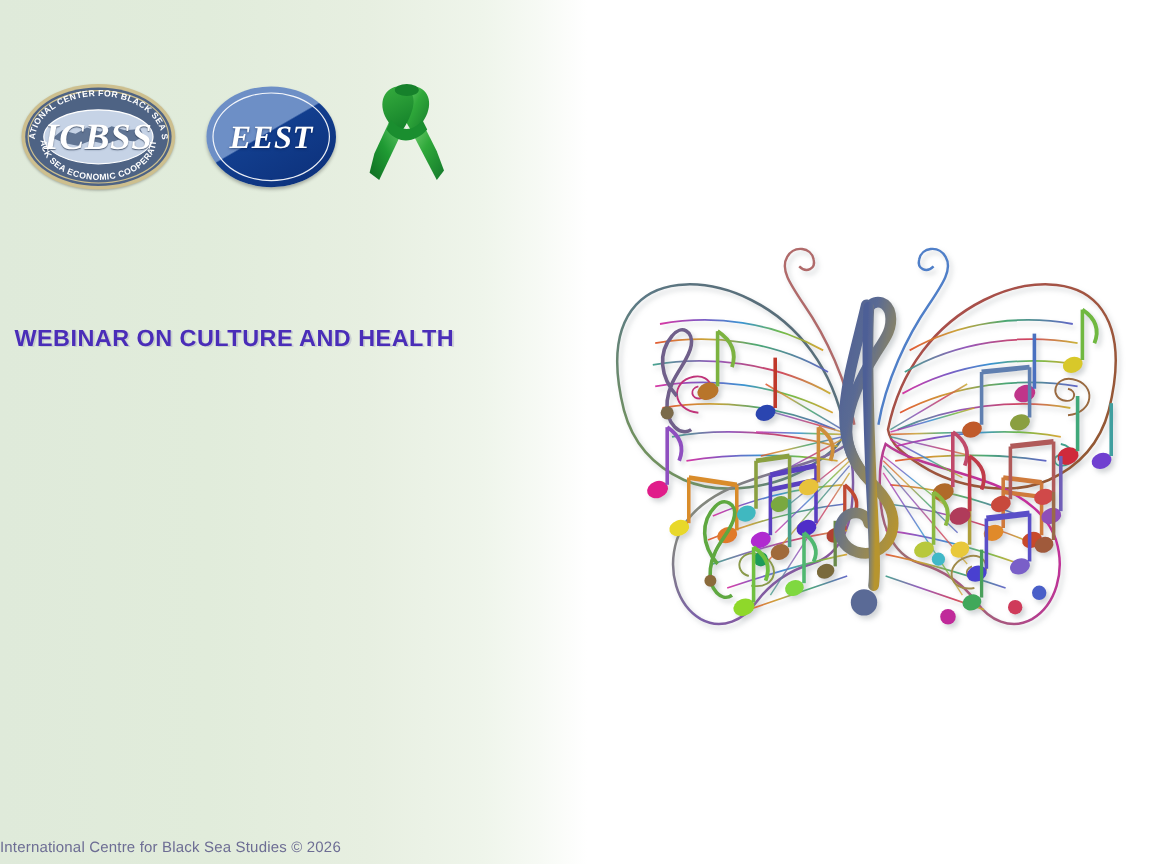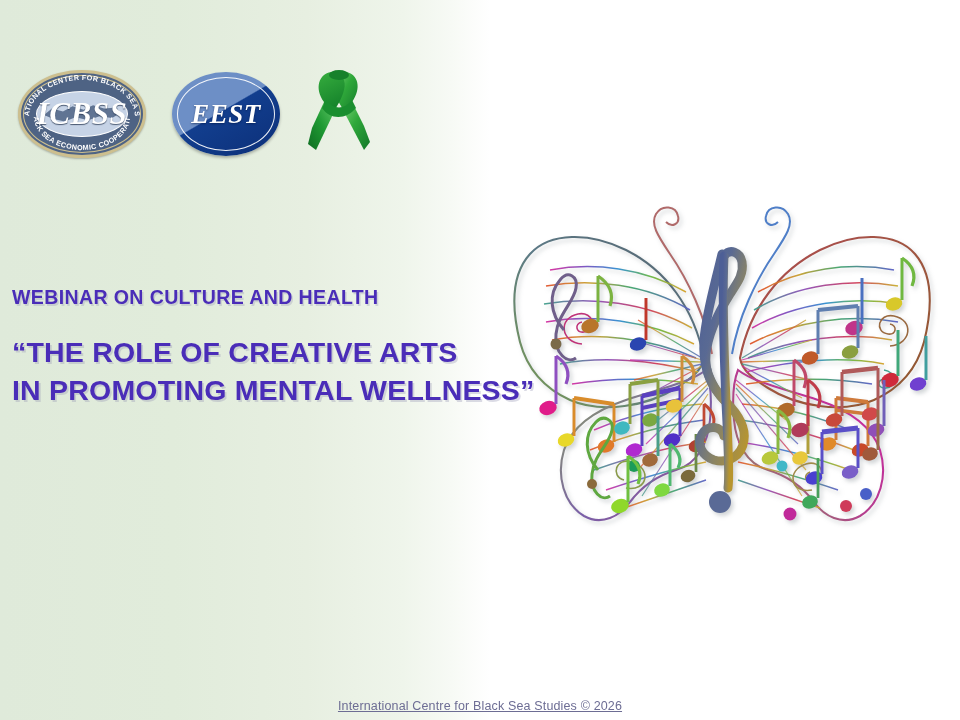--- a/index.html
+++ b/index.html
@@ -141,21 +141,21 @@
     text-shadow: 0 1px 2px rgba(0,20,60,.55);
   }
 
   
   .ribbon { width: 66px; height: 96px; }
 
   
   #text-block {
     position: absolute;
     left: 12px;
-    top: 287px;
+    top: 272px;
     width: 520px;
   }
   #kicker {
     font-size: 19.5px;
     font-weight: bold;
     letter-spacing: .4px;
     color: #4a2db8;
     text-shadow: 1.5px 1.5px 0 rgba(150,150,180,.32);
     margin: 0 0 26px 0;
     line-height: 1.1;
@@ -188,25 +188,23 @@
     height: 390px;
   }
   #butterfly-wrap svg { width: 100%; height: 100%; display: block; }
 
   
   #footer {
     position: absolute;
     left: 0;
     right: 0;
     top: 699px;
-    text-align: center;
     font-size: 12.5px;
     color: #6d6d94;
     letter-spacing: .15px;
-    text-decoration: underline;
   }
 </style>
 </head>
 <body>
 
 <div id="poster">
 
   <div id="logo-row">
 
     <div class="icbss">
@@ -263,24 +261,20 @@
 
       <path d="M18 36 C8 22 13 8 25 6 C35 5 41 14 38 24 C36 32 32 39 26 48 L18 40 Z" fill="url(#gRib3)"></path>
 
       <path d="M20 34 C28 44 38 44 46 34 L50 42 C40 54 24 54 16 42 Z" fill="#1a8e2f"></path>
       <ellipse cx="33" cy="9" rx="10" ry="5" fill="#16812b"></ellipse>
     </svg>
   </div>
 
   <div id="text-block">
     <div id="kicker">WEBINAR ON CULTURE AND HEALTH</div>
-    <div id="main-title">
-      <span class="ln">“THE ROLE OF CREATIVE ARTS</span>
-      <span class="ln">IN PROMOTING MENTAL WELLNESS”</span>
-    </div>
   </div>
 
   <div id="butterfly-wrap">
     <svg viewBox="0 0 448 390">
       <defs>
         <linearGradient id="clefGrad" x1="0" y1="0" x2="1" y2="1">
           <stop offset="0%" stop-color="#4e5f96"></stop>
           <stop offset="35%" stop-color="#5a6a93"></stop>
           <stop offset="65%" stop-color="#8a8465"></stop>
           <stop offset="100%" stop-color="#b7952f"></stop>

